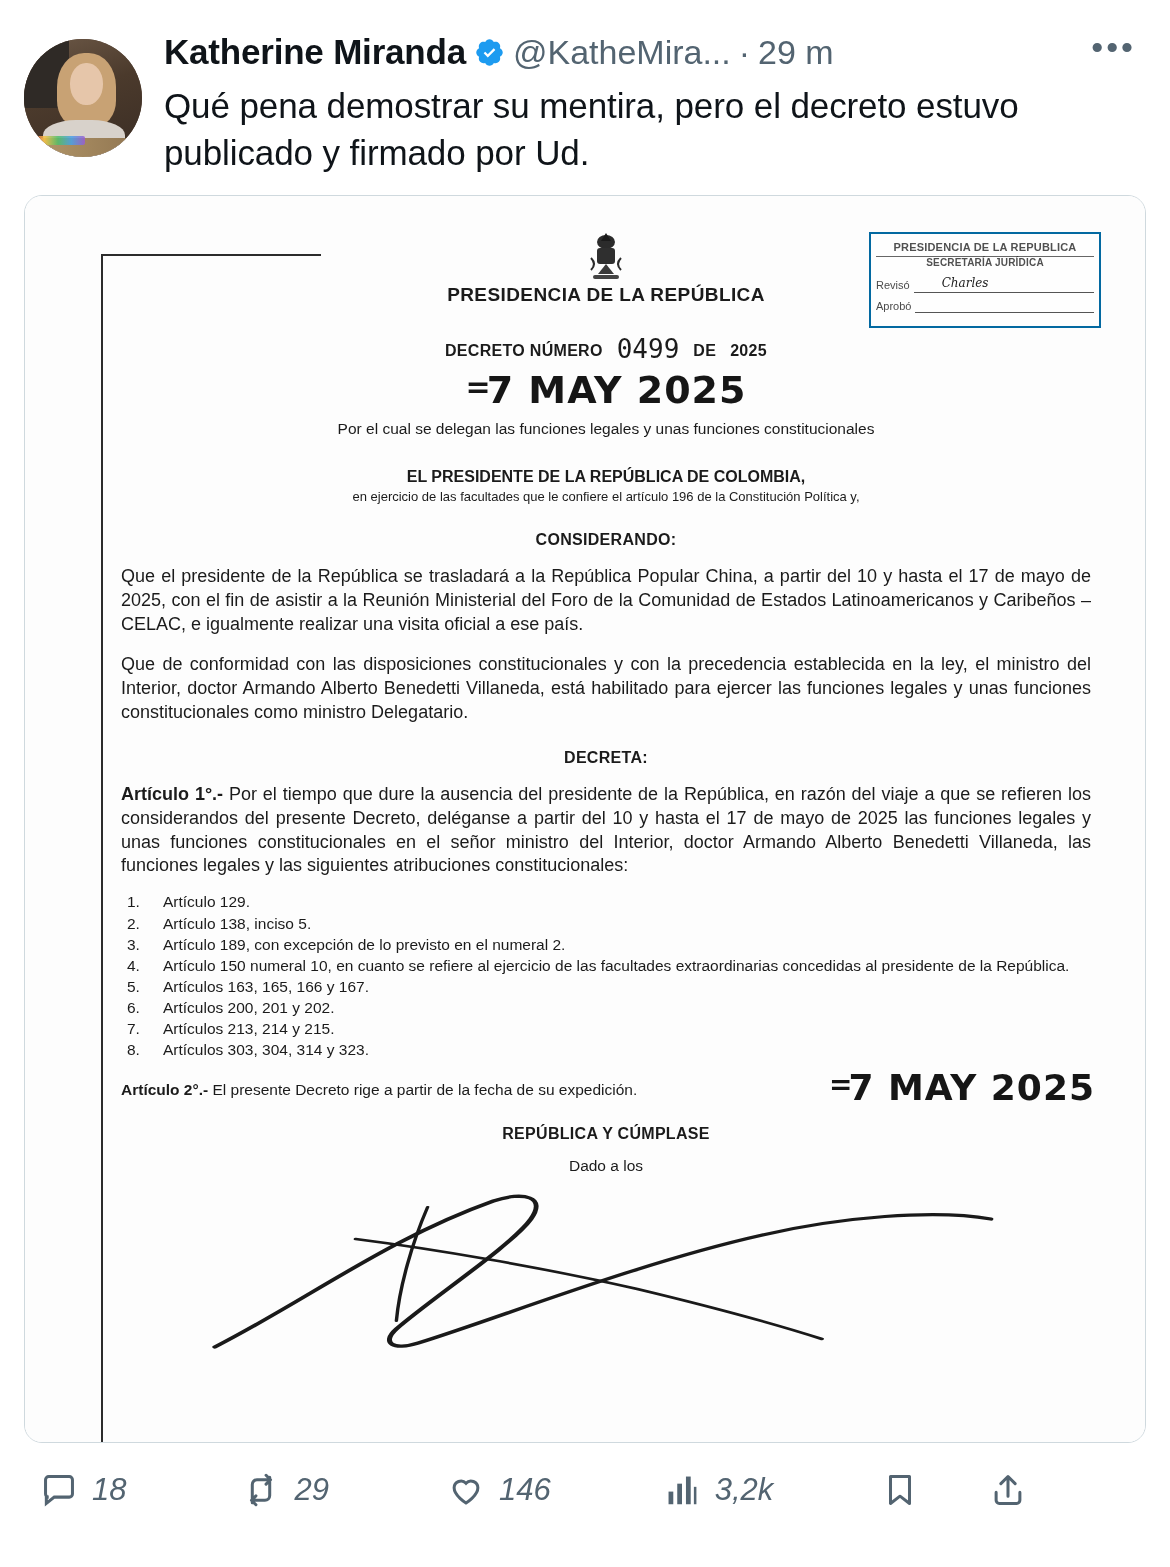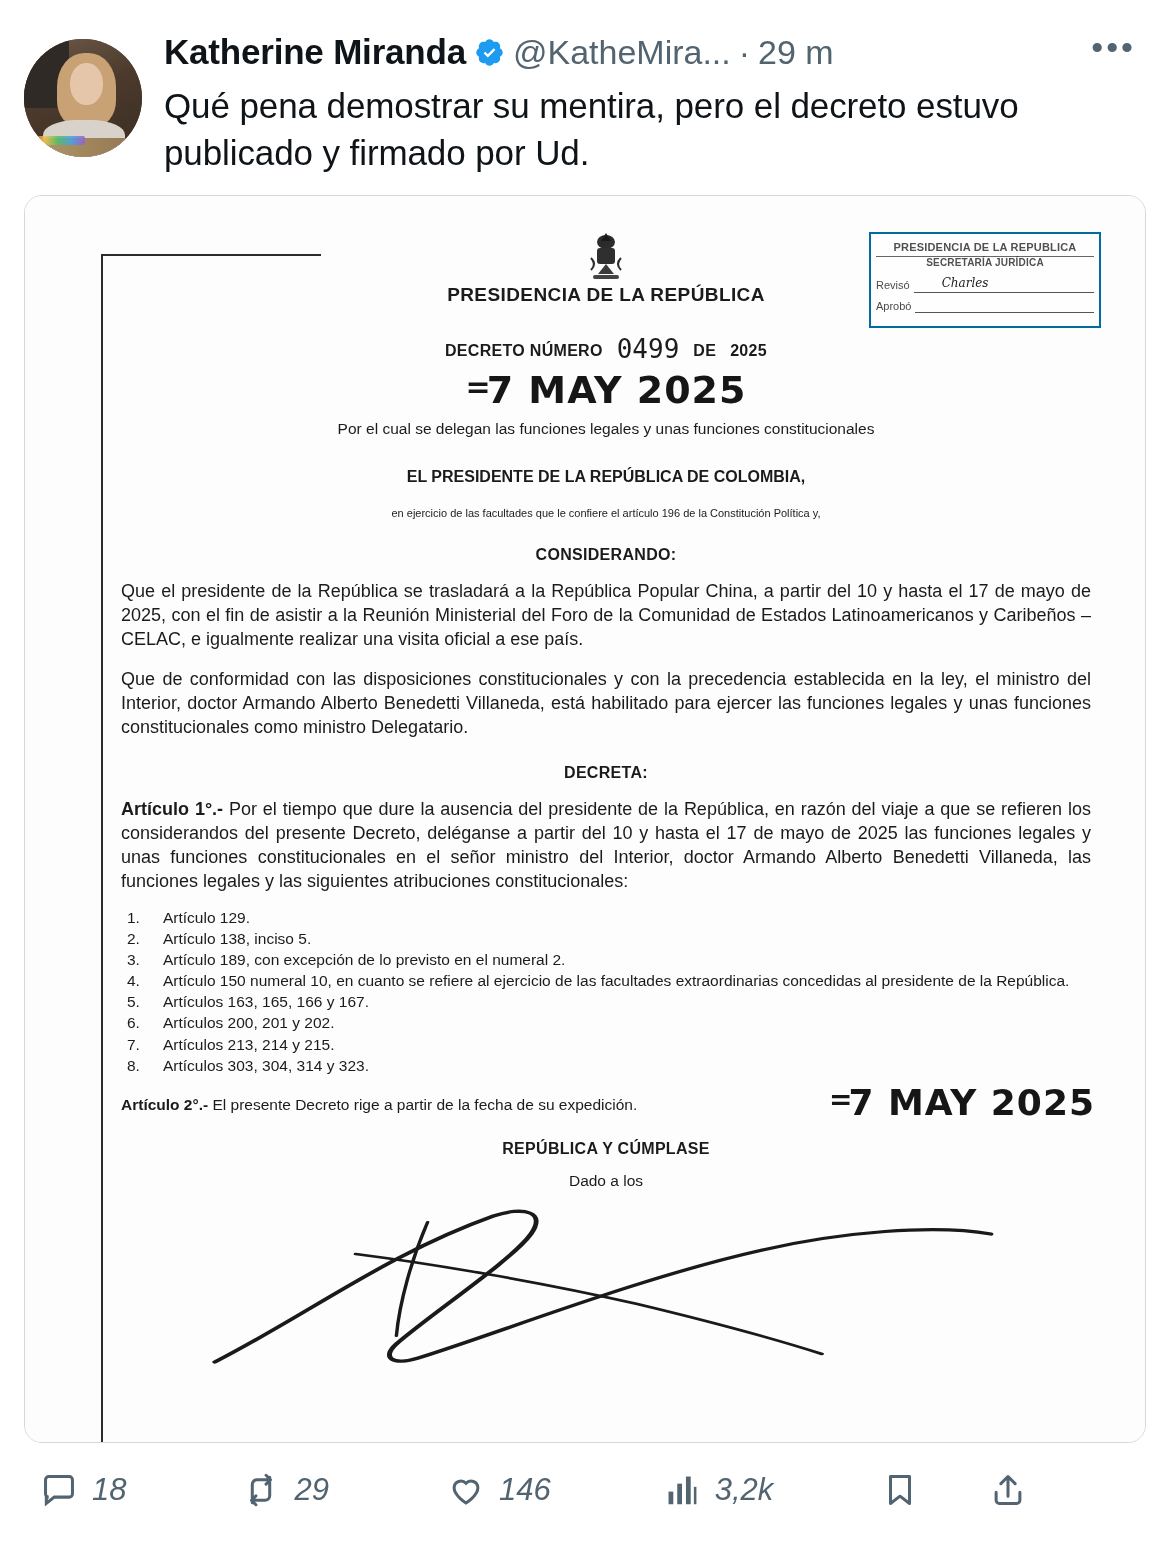--- a/index.html
+++ b/index.html
@@ -217,23 +217,23 @@
     font-size: 15.5px;
   }
   .block-title {
     margin-top: 30px;
     text-align: center;
     font-size: 16px;
     font-weight: 700;
   }
   .block-sub {
     text-align: center;
-    font-size: 11px;
+    font-size: 13px;
     line-height: 1.35;
-    margin-top: 20px;
+    margin-top: 2px;
   }
   .considerando {
     margin-top: 26px;
     text-align: center;
     font-size: 16px;
     font-weight: 700;
     letter-spacing: .3px;
   }
   p.just {
     text-align: justify;

